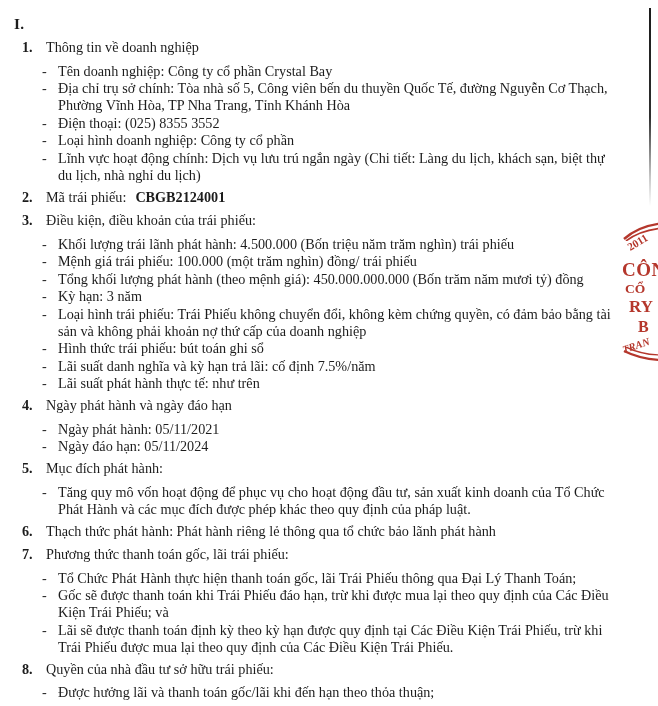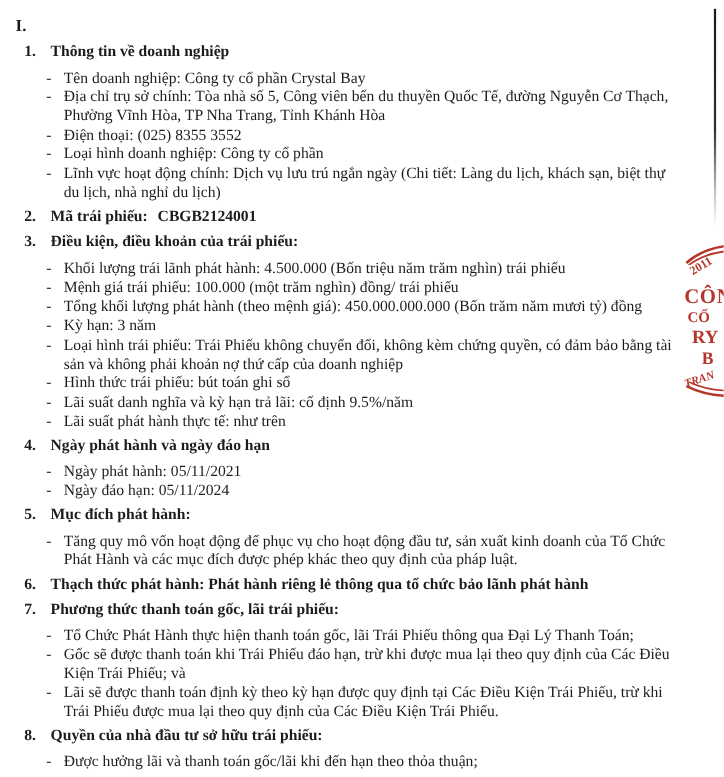--- a/index.html
+++ b/index.html
@@ -36,23 +36,23 @@
     display: flex;
     line-height: 19.5px;
   }
   .item-head .inum {
     width: 24px;
     flex: 0 0 24px;
     margin-left: 8px;
     font-weight: bold;
   }
   .item-head .htext { flex: 1; }
-  .item-head .ititle { font-weight: bold; }
+  .item-head .ititle { font-weight: normal; }
   .item-head .ivalue { font-weight: bold; margin-left: 9px; text-align: right; }
-  .item-head .iinline { font-weight: bold; }
+  .item-head .iinline { font-weight: normal; }
   
   .bullets { margin-top: 5px; }
   .bullet {
     display: flex;
     line-height: 17px;
     margin-bottom: 0.5px;
   }
   .bullet .dash {
     width: 16px;
     flex: 0 0 16px;
@@ -176,21 +176,21 @@
             <div class="bullet">
               <span class="dash">-</span>
               <span class="btext">Loại hình trái phiếu: Trái Phiếu không chuyển đổi, không kèm chứng quyền, có đảm bảo bằng tài sản và không phải khoản nợ thứ cấp của doanh nghiệp</span>
             </div>
             <div class="bullet">
               <span class="dash">-</span>
               <span class="btext">Hình thức trái phiếu: bút toán ghi sổ</span>
             </div>
             <div class="bullet">
               <span class="dash">-</span>
-              <span class="btext">Lãi suất danh nghĩa và kỳ hạn trả lãi: cố định 9.5%/năm</span>
+              <span class="btext">Lãi suất danh nghĩa và kỳ hạn trả lãi: cố định 7.5%/năm</span>
             </div>
             <div class="bullet">
               <span class="dash">-</span>
               <span class="btext">Lãi suất phát hành thực tế: như trên</span>
             </div>
           </div>
         </div>
         <div class="item">
           <div class="item-head">
             <span class="inum">4.</span>

